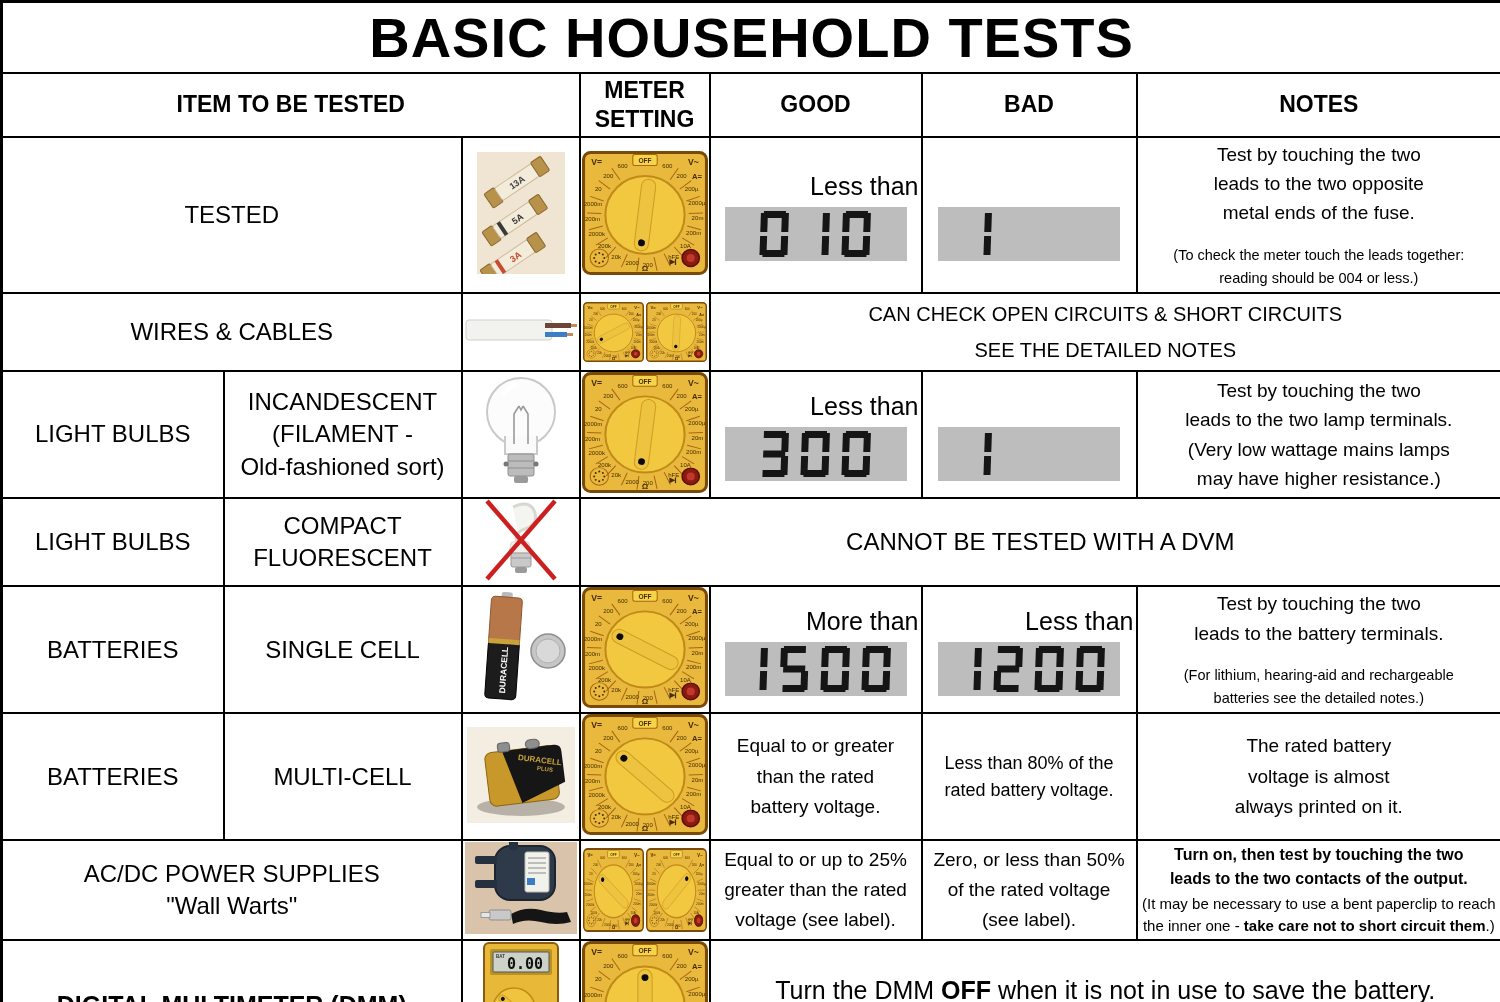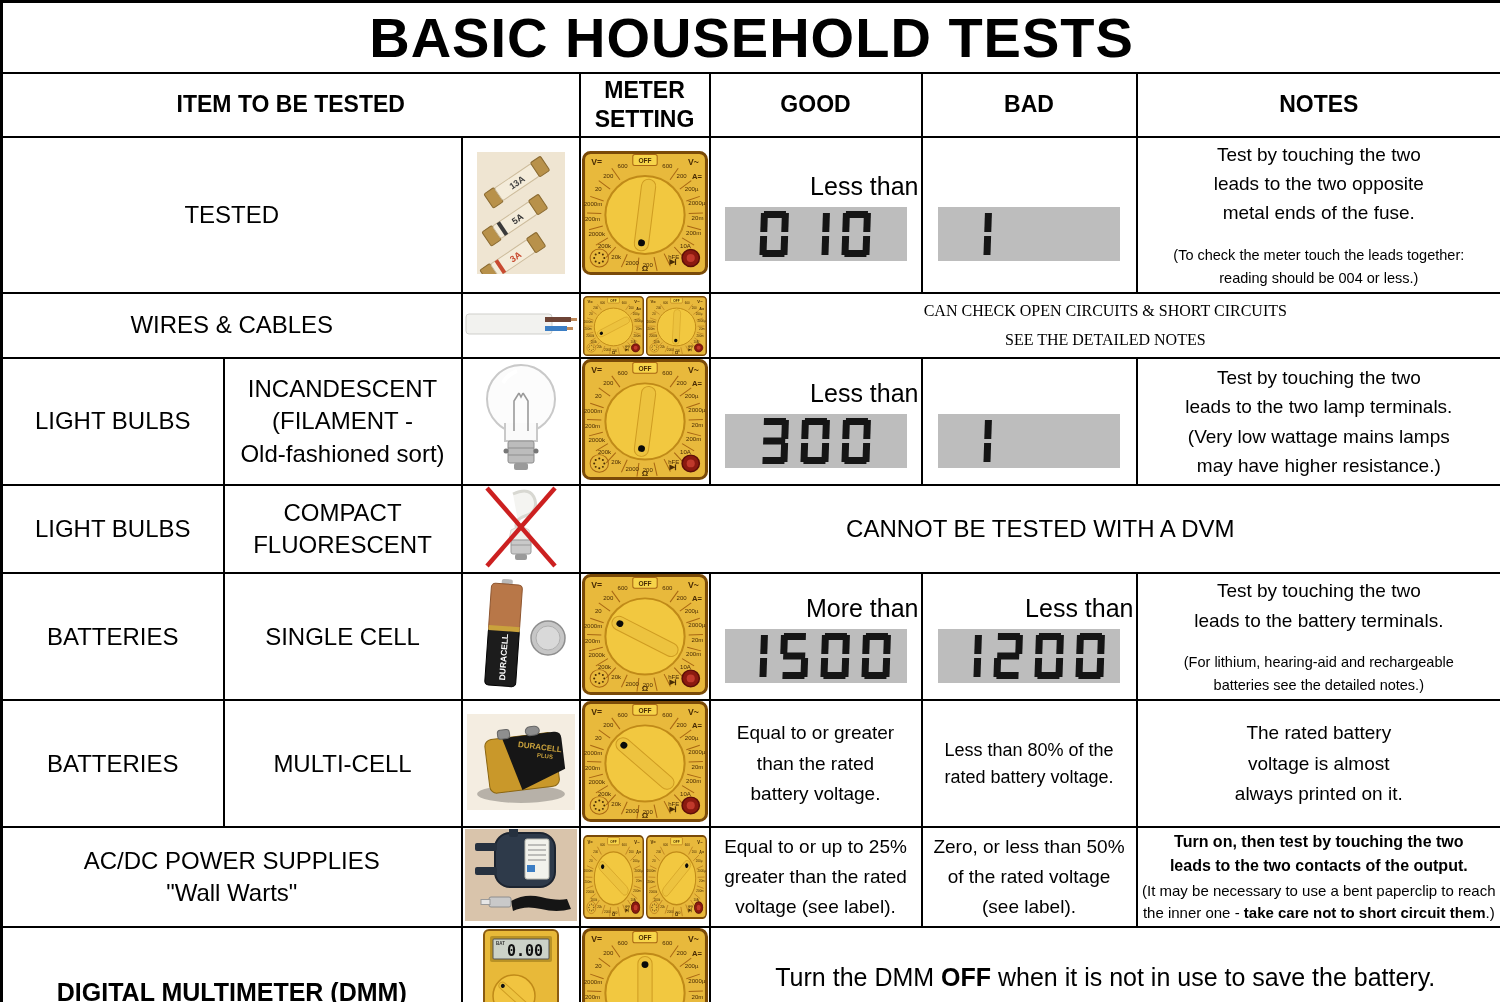--- a/index.html
+++ b/index.html
@@ -17,21 +17,21 @@
   .meter-face svg{display:block;}
   .meter-duo{display:flex;justify-content:center;align-items:center;gap:2px;}
   .lcd-label{font-size:25px;height:38px;line-height:34px;text-align:right;}
   .lcd{background:#bdbdbd;width:182px;height:54px;display:flex;align-items:center;justify-content:center;margin:0 auto;}
   .lcd.left{justify-content:flex-start;padding-left:22px;box-sizing:border-box;}
   .segdisp{line-height:0;}
   .notes-main{font-size:19px;line-height:1.55;white-space:pre-line;}
   .notes-main-lg{font-size:16px;line-height:1.5;white-space:pre-line;font-weight:bold;}
   .notes-small{font-size:14.5px;line-height:1.6;white-space:pre-line;margin-top:16px;}
   .notes-small-md{font-size:15px;line-height:1.45;white-space:pre-line;margin-top:2px;}
-  .span-note{font-size:16px;line-height:1.8;font-family:Liberation Serif, serif;}
+  .span-note{font-size:20px;line-height:1.8;}
   .cannot{font-size:24px;font-weight:normal;}
   .celltext{font-size:19px;line-height:1.6;white-space:pre-line;}
   .celltext-sm{font-size:18px;line-height:1.5;white-space:pre-line;}
   .dmm-line1{font-size:25px;line-height:1.6;}
   .dmm-line2{font-size:20px;line-height:1.6;}
   .photo{display:inline-block;line-height:0;}
 </style>
 </head>
 <body>
 

